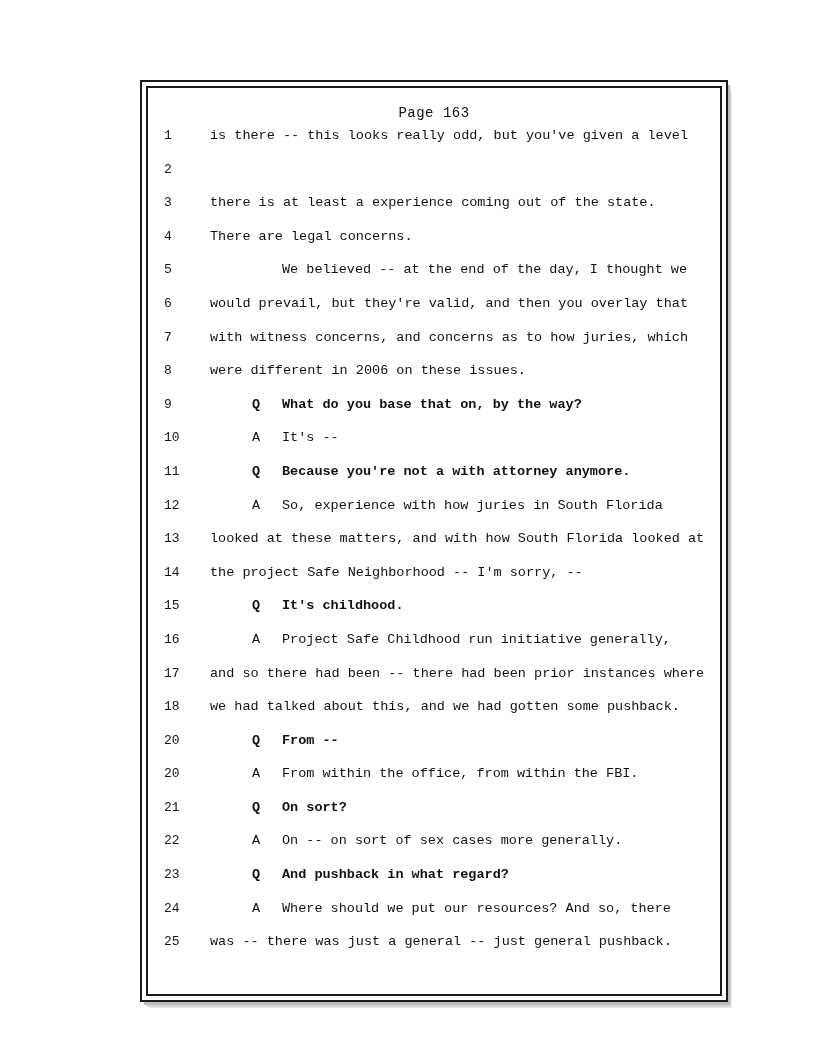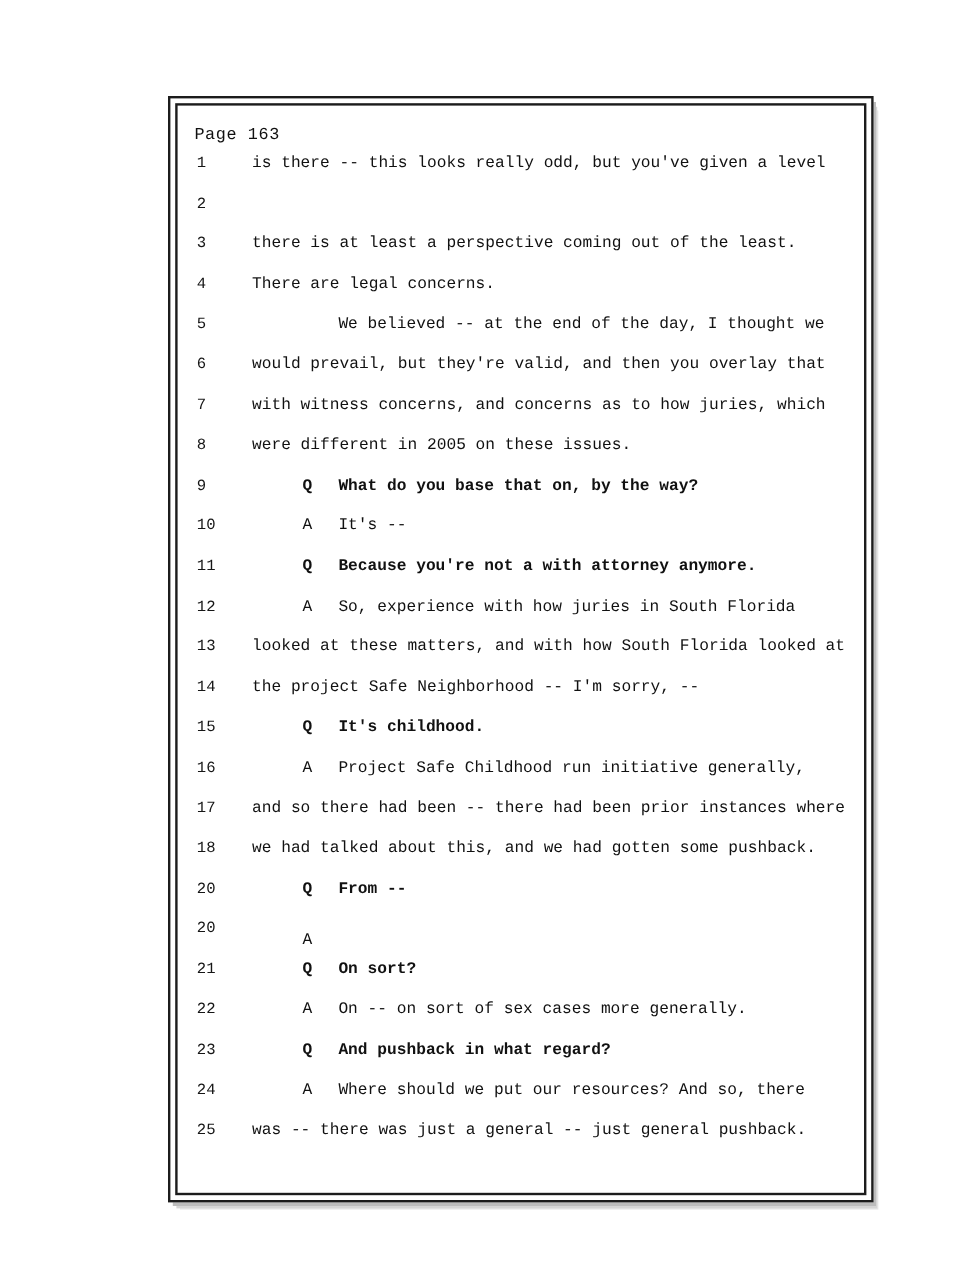--- a/index.html
+++ b/index.html
@@ -36,21 +36,21 @@
   }
   .sheet-inner {
     box-sizing: border-box;
     width: 100%;
     height: 100%;
     border: 2px solid #1c1c1c;
     padding: 12px 12px 0 14px;
     overflow: hidden;
   }
   .page-header {
-    text-align: left;
+    text-align: center;
     font-size: 14px;
     letter-spacing: 0.5px;
     padding-right: 2px;
     height: 26px;
     line-height: 26px;
   }
   .lines {
     margin-top: 2px;
   }
   .line {
@@ -98,21 +98,21 @@
     <span class="num">1</span>
     <span class="content text">is there -- this looks really odd, but you've given a level</span>
   </div>
 
   <div class="line">
     <span class="num">2</span>
   </div>
 
   <div class="line">
     <span class="num">3</span>
-    <span class="content text">there is at least a perspective coming out of the least.</span>
+    <span class="content text">there is at least a experience coming out of the state.</span>
   </div>
 
   <div class="line">
     <span class="num">4</span>
     <span class="content text">There are legal concerns.</span>
   </div>
 
   <div class="line">
     <span class="num">5</span>
     <span class="content para">
@@ -126,21 +126,21 @@
     <span class="content text">would prevail, but they're valid, and then you overlay that</span>
   </div>
 
   <div class="line">
     <span class="num">7</span>
     <span class="content text">with witness concerns, and concerns as to how juries, which</span>
   </div>
 
   <div class="line">
     <span class="num">8</span>
-    <span class="content text">were different in 2005 on these issues.</span>
+    <span class="content text">were different in 2006 on these issues.</span>
   </div>
 
   <div class="line">
     <span class="num">9</span>
     <span class="content qa bold">
       <span class="speaker">Q</span>
       <span class="text">What do you base that on, by the way?</span>
     </span>
   </div>
 
@@ -209,20 +209,21 @@
     <span class="content qa bold">
       <span class="speaker">Q</span>
       <span class="text">From --</span>
     </span>
   </div>
 
   <div class="line">
     <span class="num">20</span>
     <span class="content qa">
       <span class="speaker">A</span>
+      <span class="text">From within the office, from within the FBI.</span>
     </span>
   </div>
 
   <div class="line">
     <span class="num">21</span>
     <span class="content qa bold">
       <span class="speaker">Q</span>
       <span class="text">On sort?</span>
     </span>
   </div>

